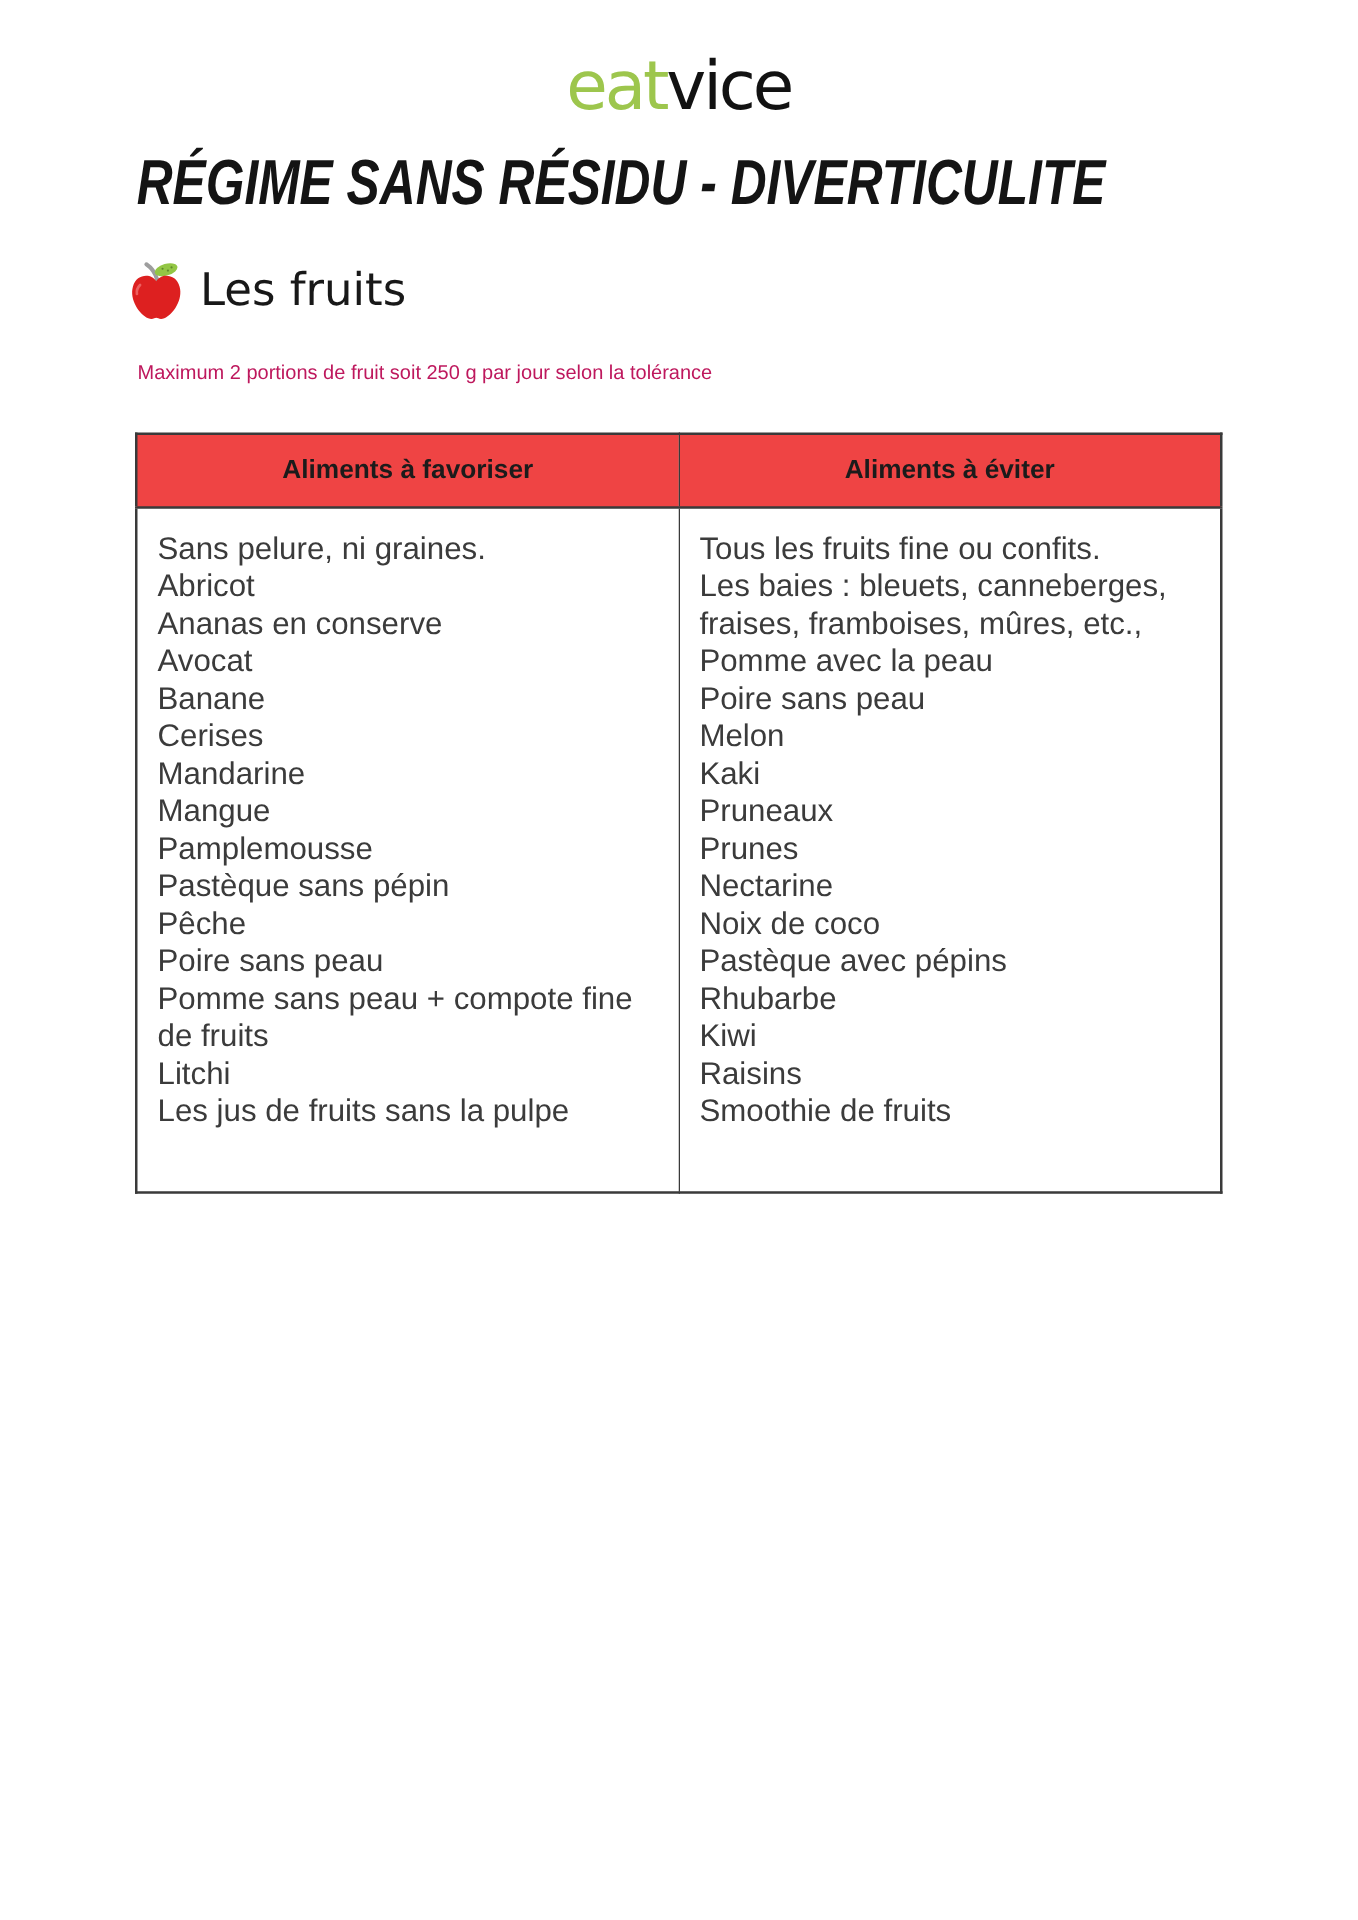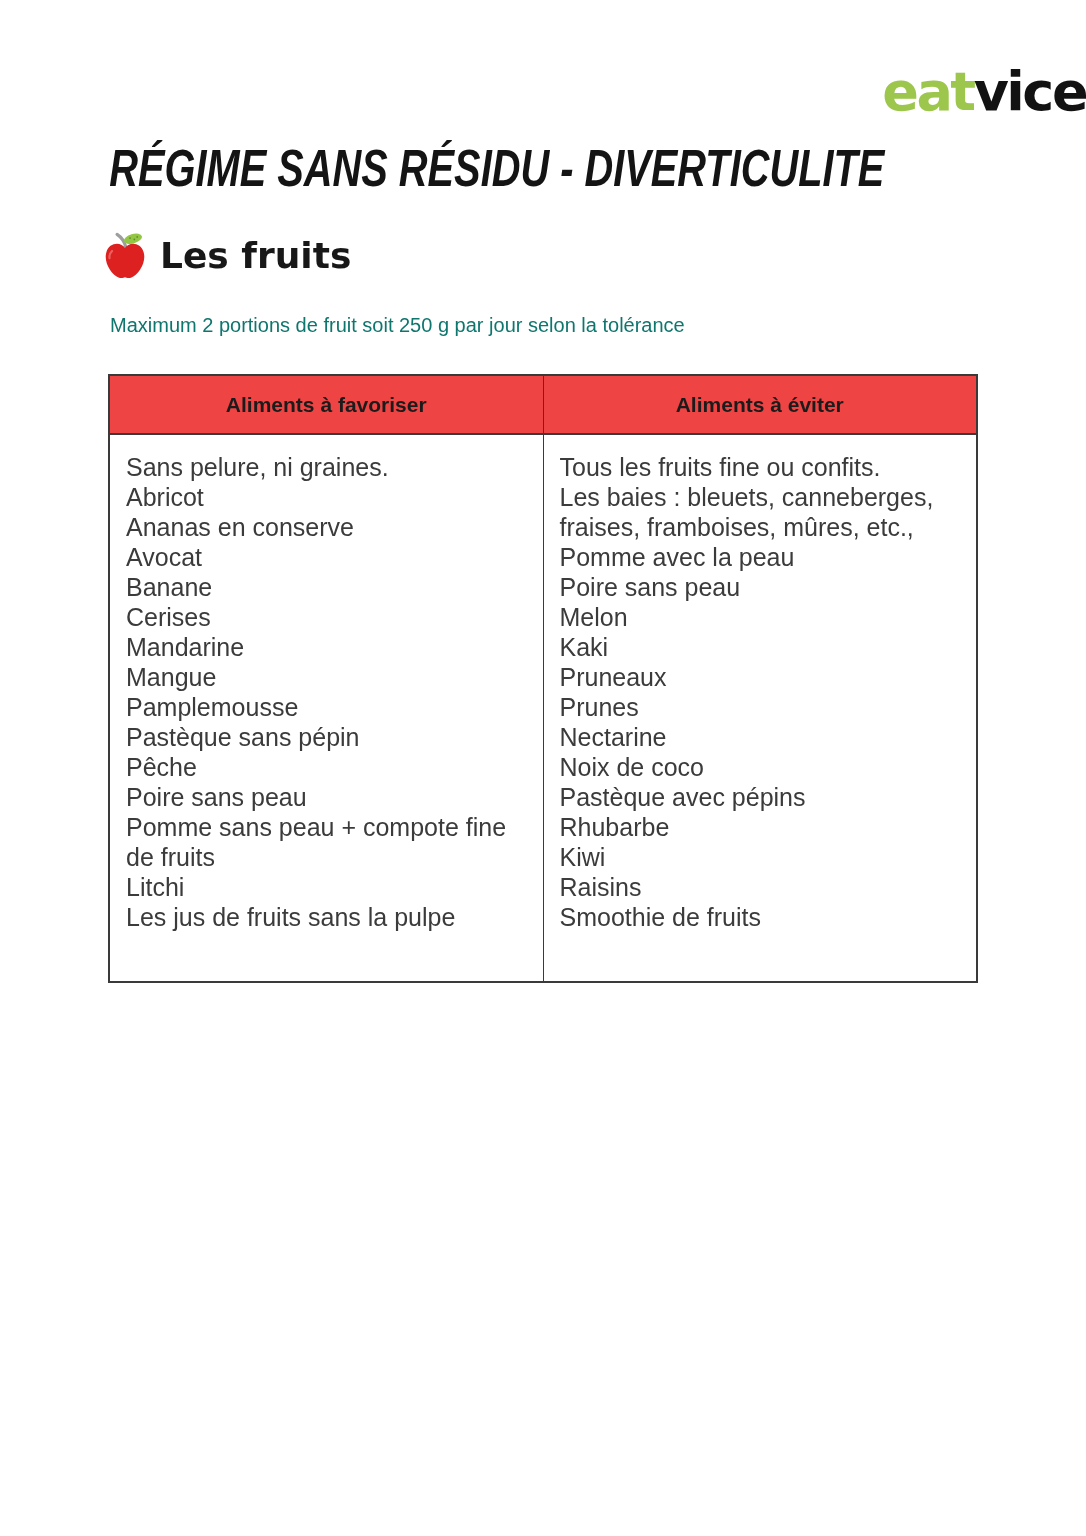--- a/index.html
+++ b/index.html
@@ -12,25 +12,25 @@
     position: relative;
     width: 1086px;
     height: 1536px;
     background: #ffffff;
     font-family: "Liberation Sans", sans-serif;
     overflow: hidden;
   }
 
   
   .logo-row {
-    padding-top: 65px;
-    text-align: right;
+    padding-top: 42px;
+    text-align: center;
     font-family: "DejaVu Sans", sans-serif;
     font-size: 54px;
-    font-weight: 700;
+    font-weight: 400;
     letter-spacing: -2.5px;
     line-height: 1.0;
   }
   .logo-eat  { color: #9dc64d; }
   .logo-vice { color: #121212; }
 
   
   .doc-title {
     margin: 24px 0 0 0;
     text-align: left;
@@ -52,30 +52,30 @@
     display: flex;
     align-items: center;
     gap: 12px;
     margin: 38px 0 0 102px;
   }
   .apple-wrap { width: 46px; height: 48px; flex: 0 0 auto; }
   .section-heading h2 {
     margin: 0;
     font-family: "DejaVu Sans", sans-serif;
     font-size: 36px;
-    font-weight: 700;
+    font-weight: 400;
     color: #181818;
     line-height: 1.1;
   }
 
   
   .subtitle {
     margin: 32px 0 0 110px;
-    font-size: 20px;
-    color: #0f766e;
+    font-size: 16px;
+    color: #be185d;
     line-height: 1.3;
   }
 
   
   .food-table {
     border-collapse: collapse;
     table-layout: fixed;
     margin: 36px 0 0 108px;
     width: 870px;
     border: 2px solid #3a3a3a;

